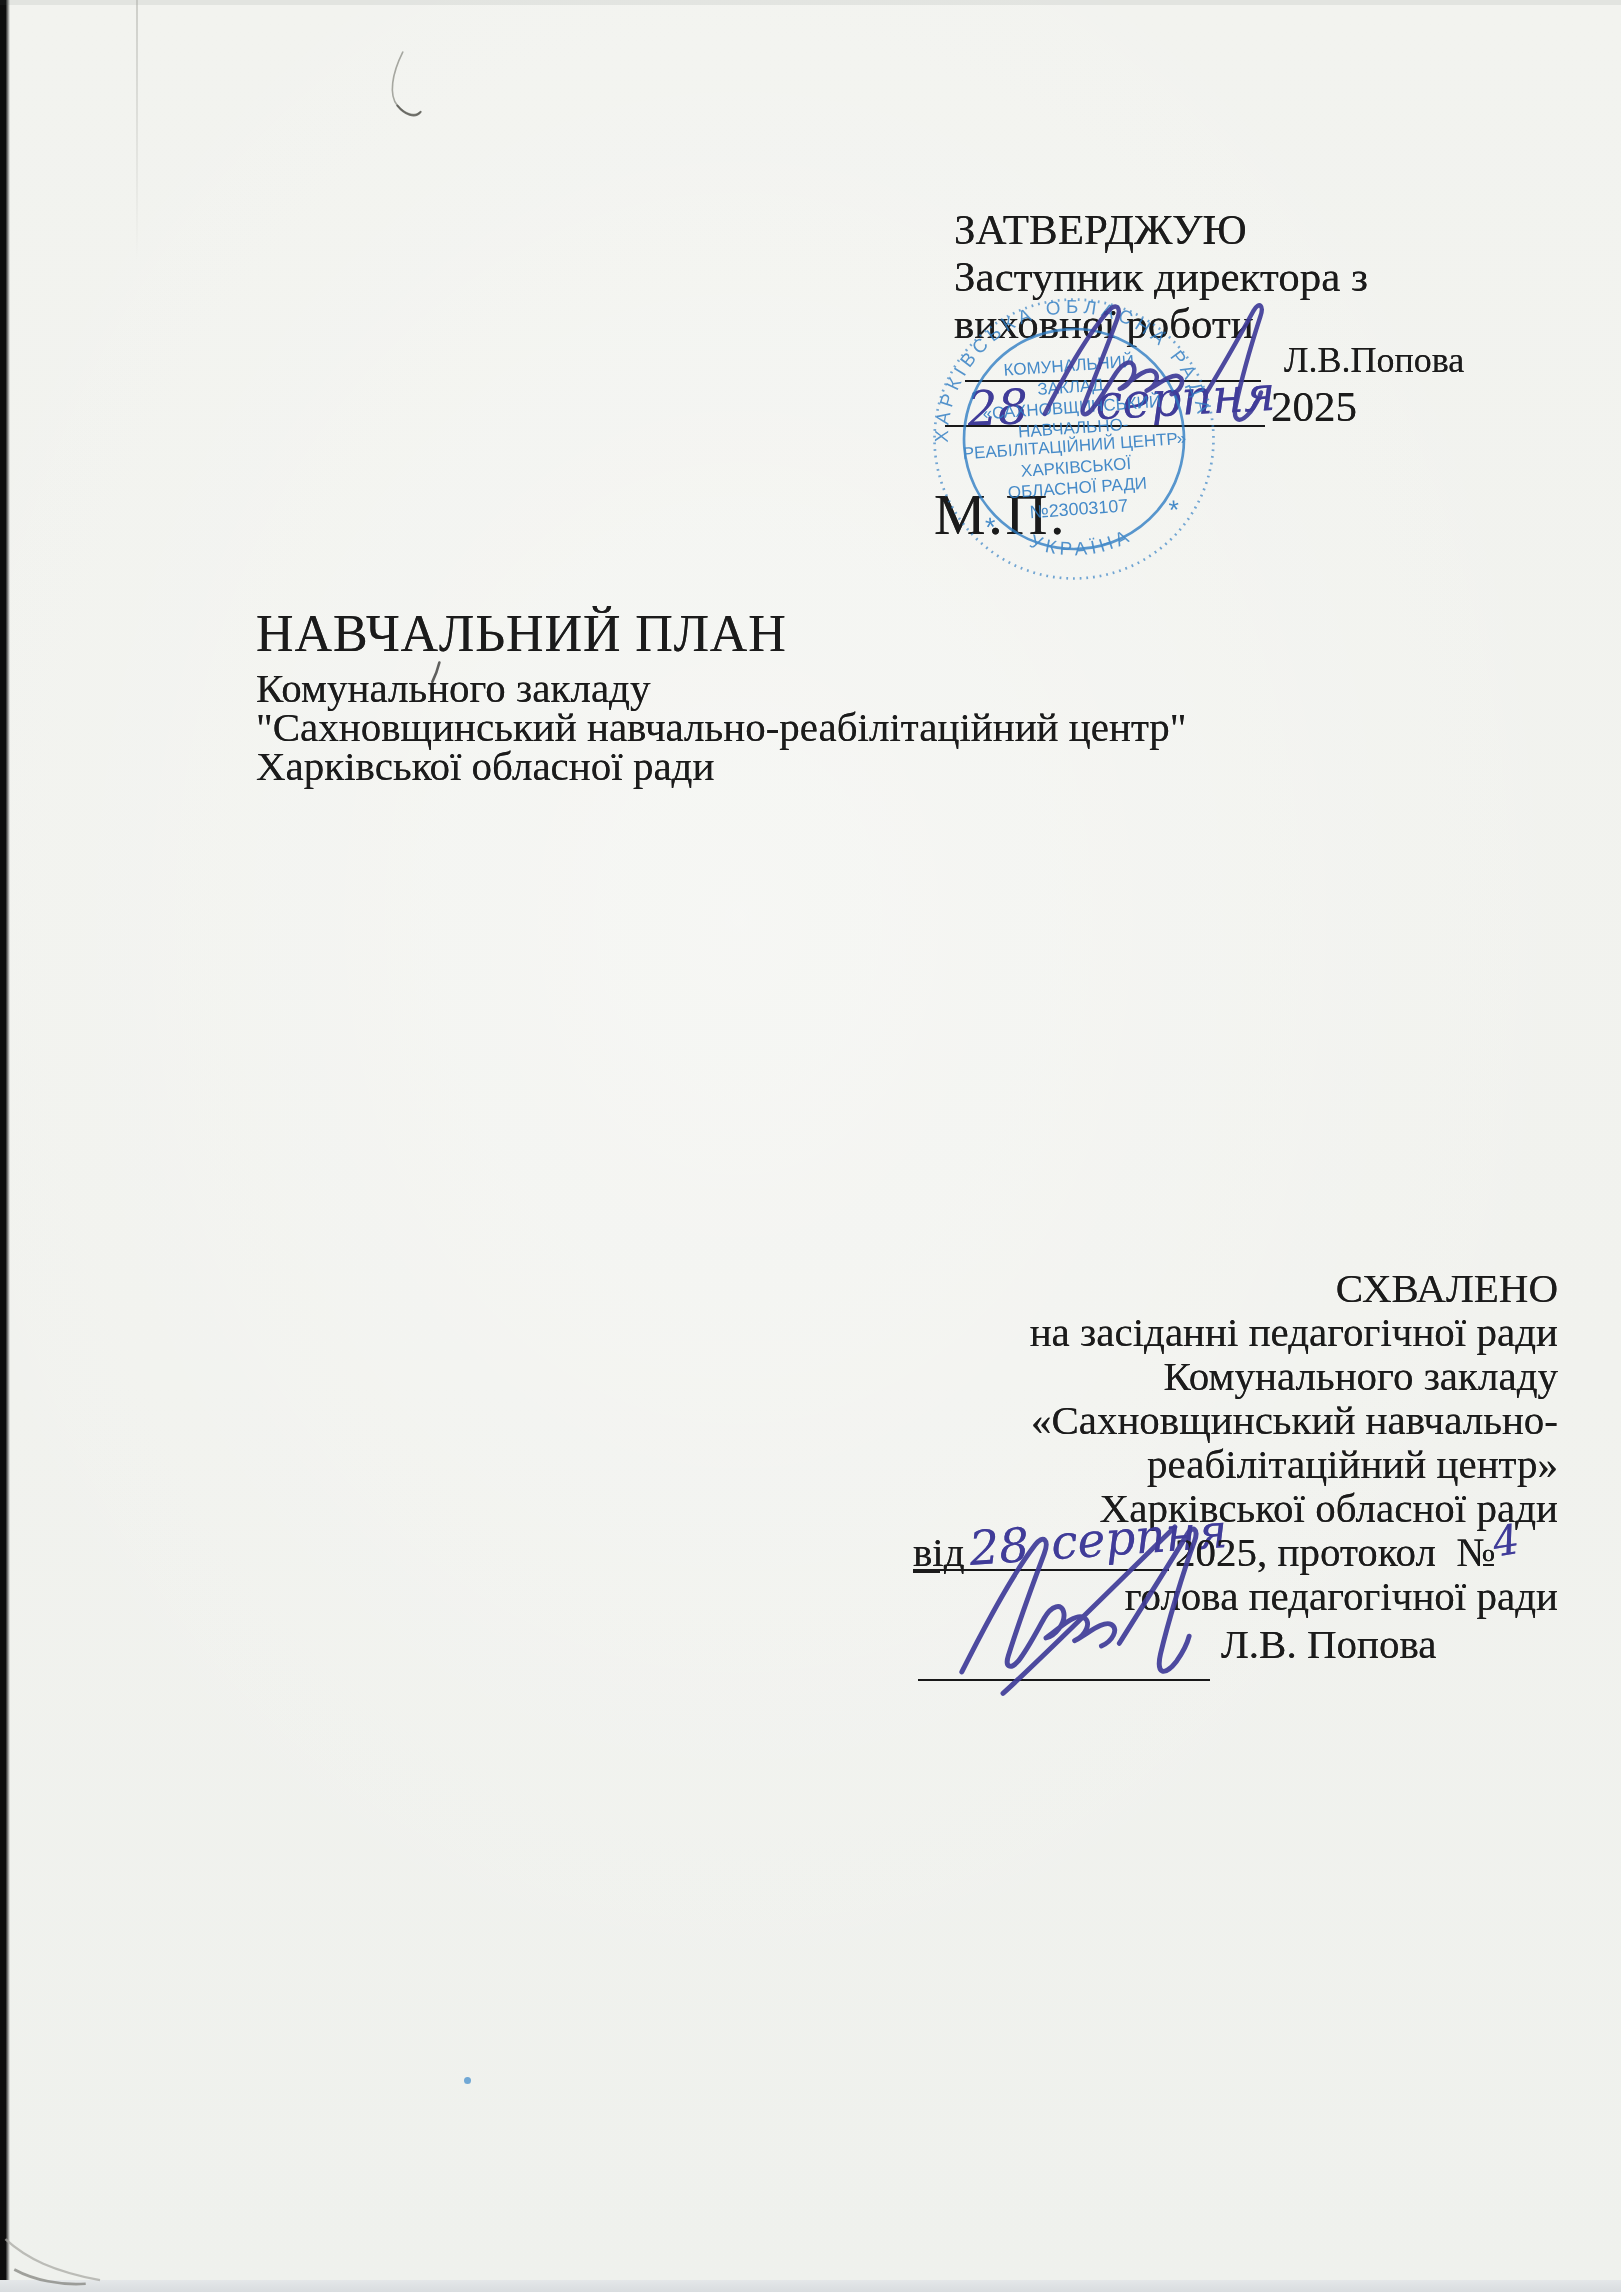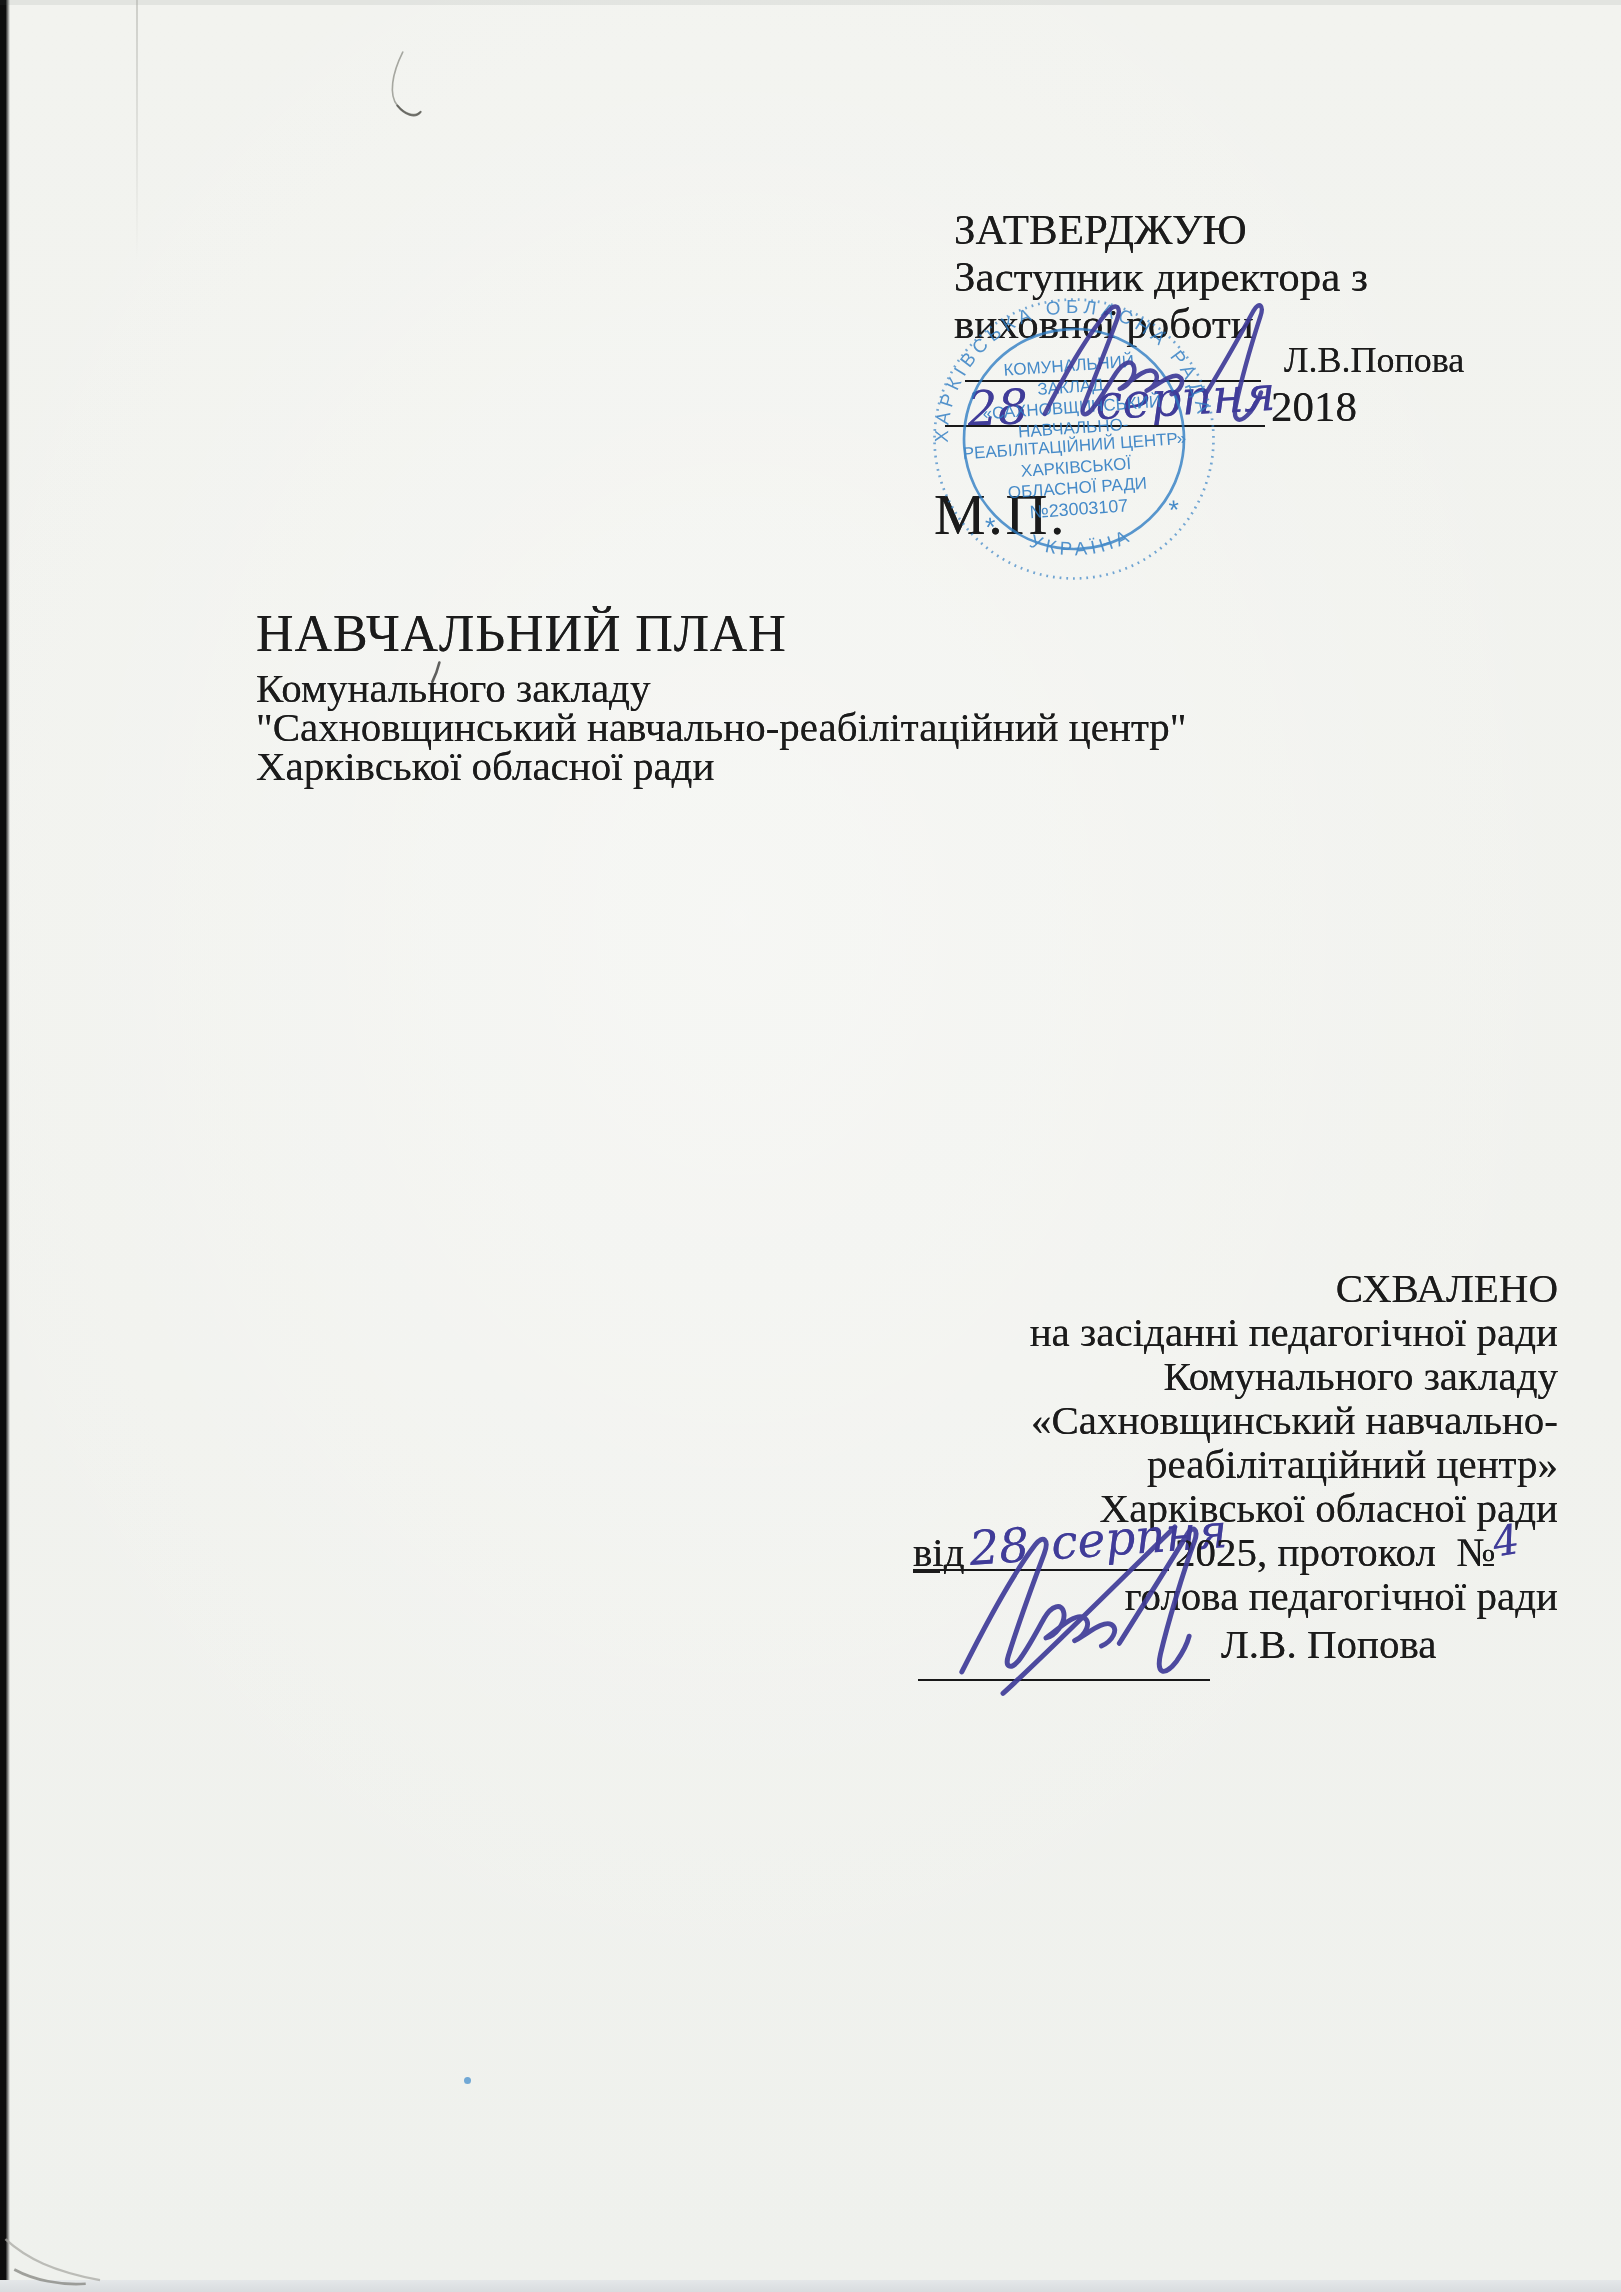--- a/index.html
+++ b/index.html
@@ -85,21 +85,21 @@
     <div>ЗАТВЕРДЖУЮ</div>
     <div>Заступник директора з</div>
     <div>виховної роботи</div>
   </div>
 
   <div id="sig-line-1" class="line"></div>
   <div id="approver-name" class="abs printed">Л.В.Попова</div>
 
   <div id="hw-date-top" class="abs hw">28 серпня</div>
   <div id="sig-line-2" class="line"></div>
-  <div id="year-top" class="abs printed">2018</div>
+  <div id="year-top" class="abs printed">2025</div>
 
   <div id="seal-place" class="abs printed">М.П.</div>
 
   <svg class="abs" style="left:922px;top:287px;width:304px;height:304px" viewBox="0 0 340 340">
     <g transform="rotate(-4 170 170)" opacity="0.88" fill="#2e7cc3" font-family="Liberation Sans, sans-serif">
       <circle cx="170" cy="170" r="156" fill="none" stroke="#2e7cc3" stroke-width="3" stroke-dasharray="2 5.5" opacity="0.75"></circle>
       <circle cx="170" cy="170" r="123" fill="none" stroke="#2e7cc3" stroke-width="3" opacity="0.9"></circle>
       <defs>
         <path id="arcTop" d="M 35.9 213.6 A 141 141 0 1 1 306.2 206.5" fill="none"></path>
         <path id="arcBottom" d="M 63.5 244.6 A 130 130 0 0 0 276.5 244.6" fill="none"></path>

